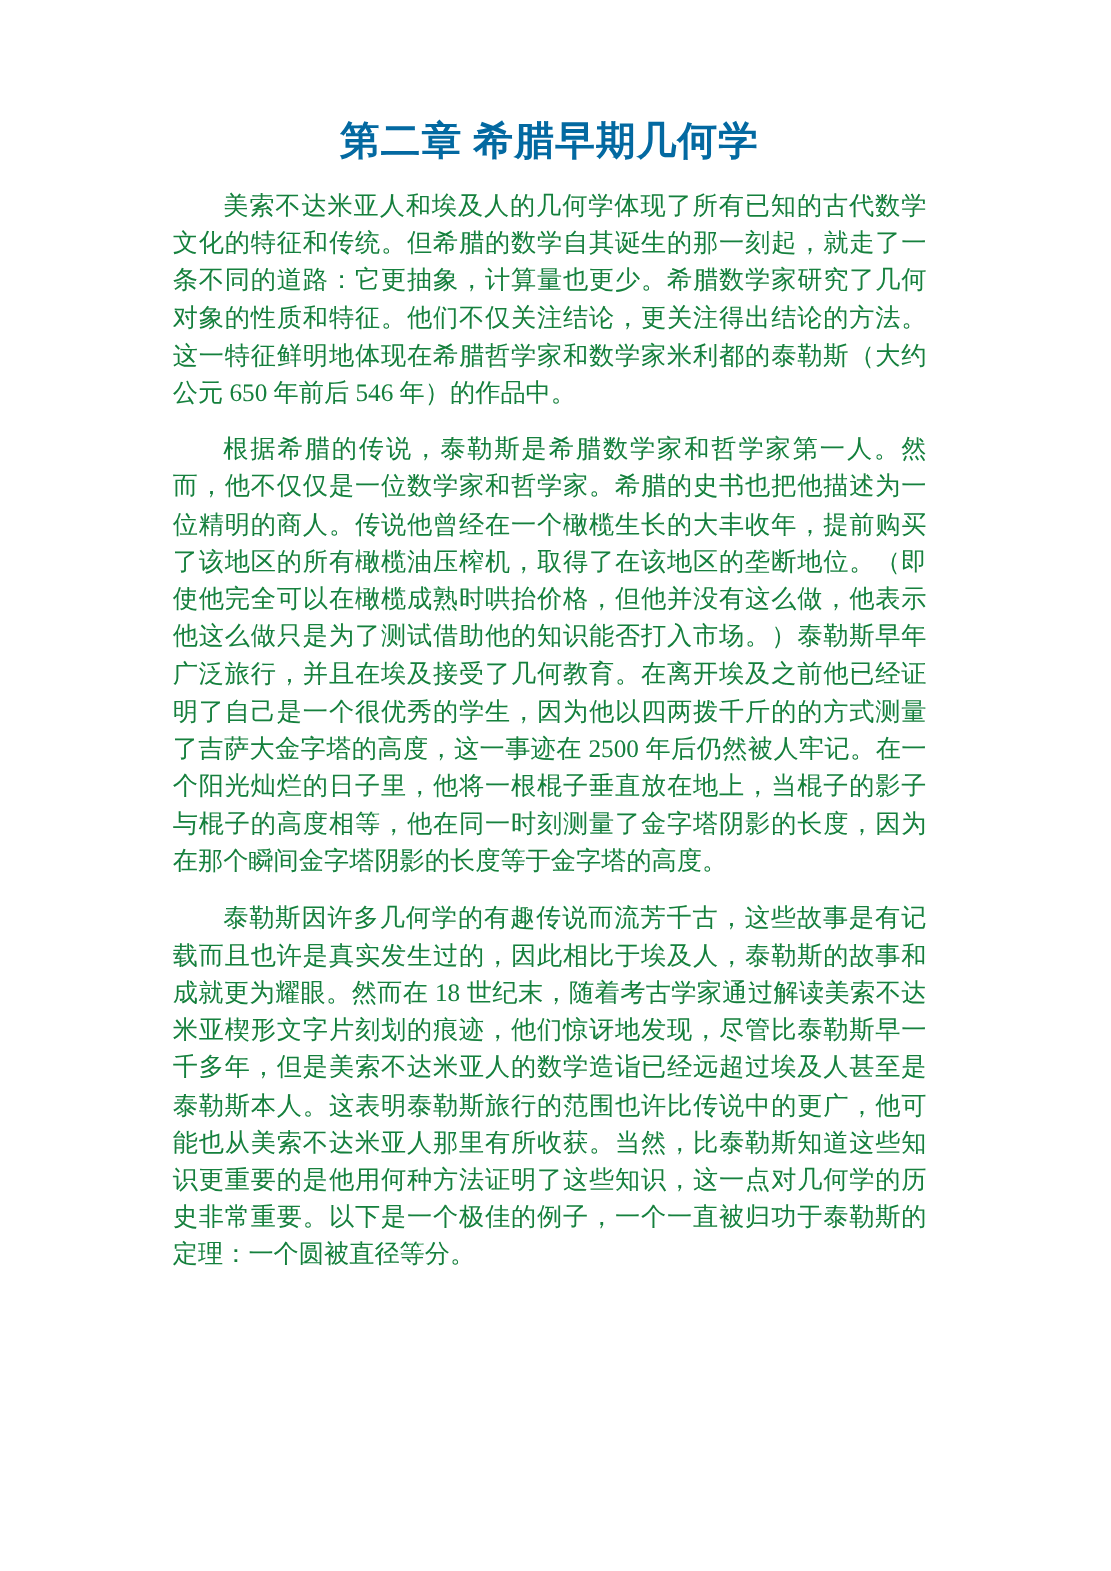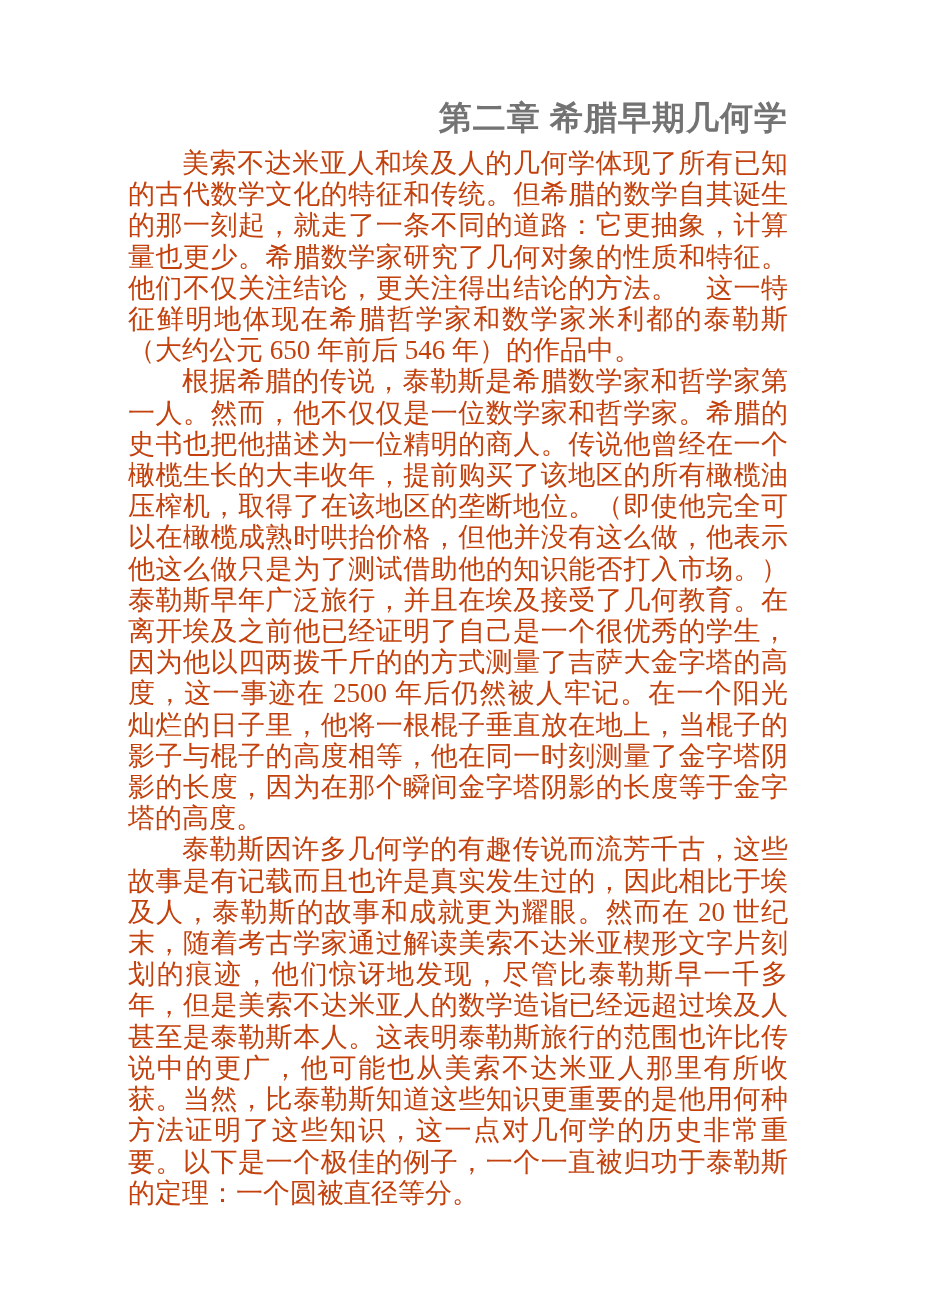--- a/index.html
+++ b/index.html
@@ -16,40 +16,40 @@
     overflow: hidden;
     box-sizing: border-box;
     padding: 96px 138px 0 128px;
     font-family: "Liberation Serif", "DejaVu Serif", serif;
   }
   .doc-title {
     margin: 0 0 8px 0;
     font-size: 33px;
     line-height: 44px;
     font-weight: bold;
-    text-align: right;
+    text-align: center;
     letter-spacing: 1px;
-    color: #737373;
+    color: #0369a1;
   }
   .para {
-    margin: 0;
-    font-size: 27px;
+    margin: 16px;
+    font-size: 21px;
     line-height: 31.2px;
     text-align: justify;
     text-justify: inter-ideograph;
     text-indent: 2em;
-    color: #c2410c;
+    color: #15803d;
     word-break: break-all;
   }
 </style>
 </head>
 <body>
 
 <div class="page">
   <h1 class="doc-title">第二章 希腊早期几何学</h1>
 
   <p class="para">美索不达米亚人和埃及人的几何学体现了所有已知的古代数学文化的特征和传统。但希腊的数学自其诞生的那一刻起，就走了一条不同的道路：它更抽象，计算量也更少。希腊数学家研究了几何对象的性质和特征。他们不仅关注结论，更关注得出结论的方法。　这一特征鲜明地体现在希腊哲学家和数学家米利都的泰勒斯（大约公元 650 年前后 546 年）的作品中。</p>
 
   <p class="para">根据希腊的传说，泰勒斯是希腊数学家和哲学家第一人。然而，他不仅仅是一位数学家和哲学家。希腊的史书也把他描述为一位精明的商人。传说他曾经在一个橄榄生长的大丰收年，提前购买了该地区的所有橄榄油压榨机，取得了在该地区的垄断地位。（即使他完全可以在橄榄成熟时哄抬价格，但他并没有这么做，他表示他这么做只是为了测试借助他的知识能否打入市场。）泰勒斯早年广泛旅行，并且在埃及接受了几何教育。在离开埃及之前他已经证明了自己是一个很优秀的学生，因为他以四两拨千斤的的方式测量了吉萨大金字塔的高度，这一事迹在 2500 年后仍然被人牢记。在一个阳光灿烂的日子里，他将一根棍子垂直放在地上，当棍子的影子与棍子的高度相等，他在同一时刻测量了金字塔阴影的长度，因为在那个瞬间金字塔阴影的长度等于金字塔的高度。</p>
 
-  <p class="para">泰勒斯因许多几何学的有趣传说而流芳千古，这些故事是有记载而且也许是真实发生过的，因此相比于埃及人，泰勒斯的故事和成就更为耀眼。然而在 20 世纪末，随着考古学家通过解读美索不达米亚楔形文字片刻划的痕迹，他们惊讶地发现，尽管比泰勒斯早一千多年，但是美索不达米亚人的数学造诣已经远超过埃及人甚至是泰勒斯本人。这表明泰勒斯旅行的范围也许比传说中的更广，他可能也从美索不达米亚人那里有所收获。当然，比泰勒斯知道这些知识更重要的是他用何种方法证明了这些知识，这一点对几何学的历史非常重要。以下是一个极佳的例子，一个一直被归功于泰勒斯的定理：一个圆被直径等分。</p>
+  <p class="para">泰勒斯因许多几何学的有趣传说而流芳千古，这些故事是有记载而且也许是真实发生过的，因此相比于埃及人，泰勒斯的故事和成就更为耀眼。然而在 18 世纪末，随着考古学家通过解读美索不达米亚楔形文字片刻划的痕迹，他们惊讶地发现，尽管比泰勒斯早一千多年，但是美索不达米亚人的数学造诣已经远超过埃及人甚至是泰勒斯本人。这表明泰勒斯旅行的范围也许比传说中的更广，他可能也从美索不达米亚人那里有所收获。当然，比泰勒斯知道这些知识更重要的是他用何种方法证明了这些知识，这一点对几何学的历史非常重要。以下是一个极佳的例子，一个一直被归功于泰勒斯的定理：一个圆被直径等分。</p>
 
 </div>
 
 </body></html>

